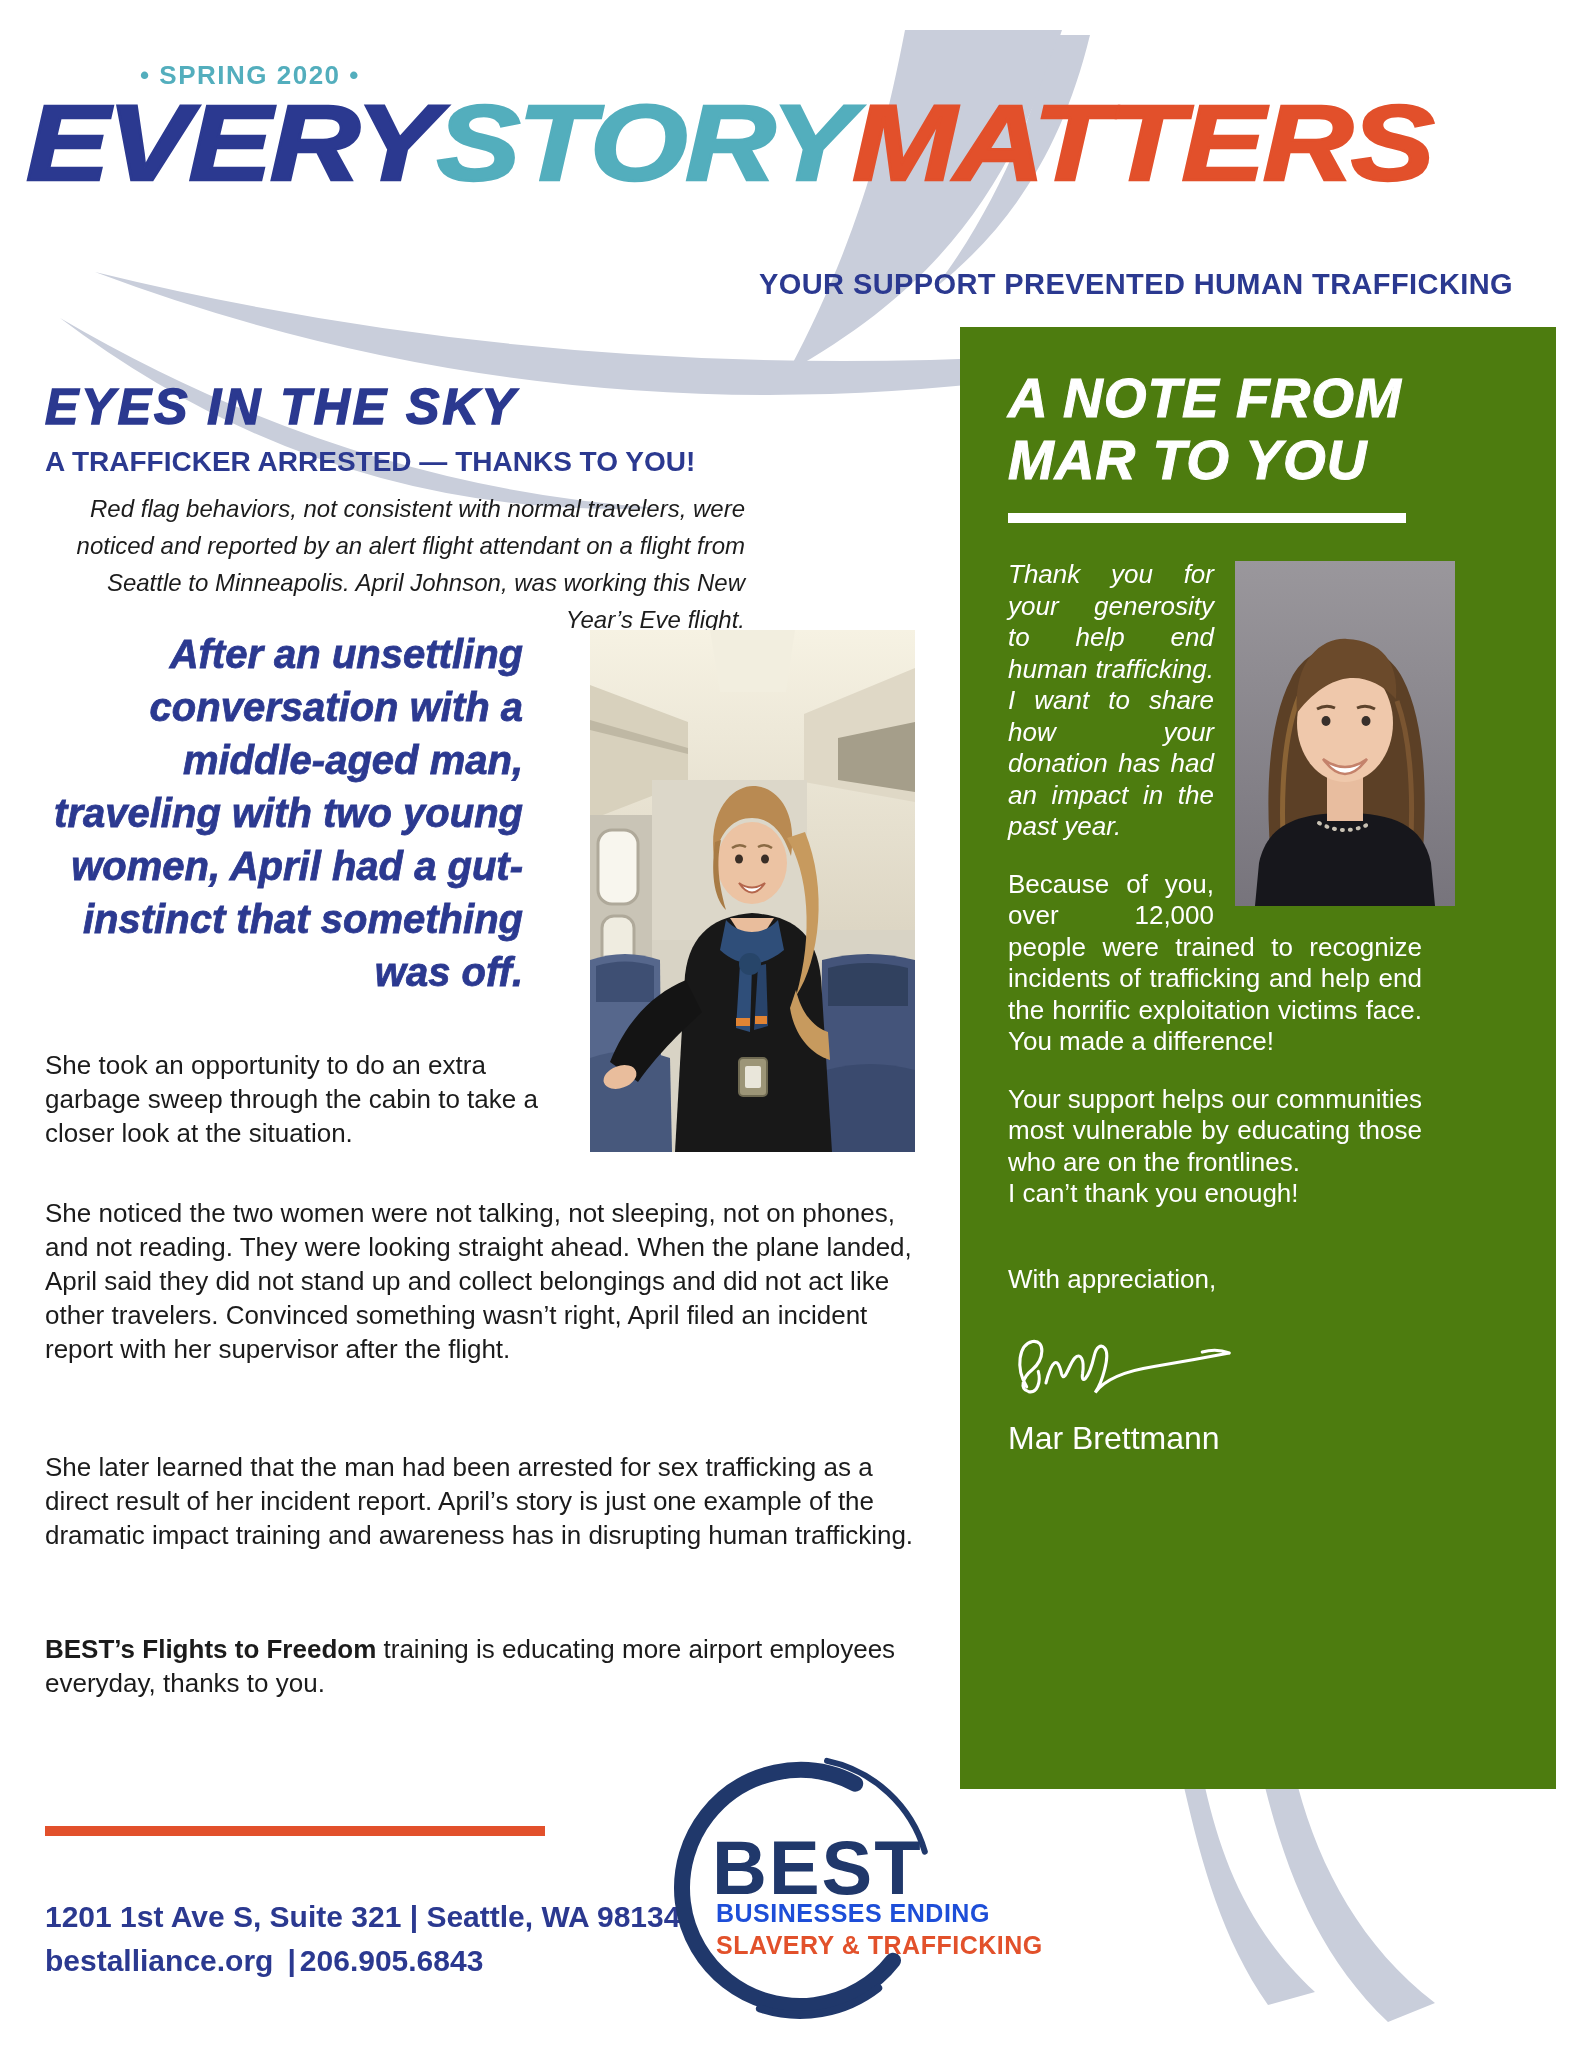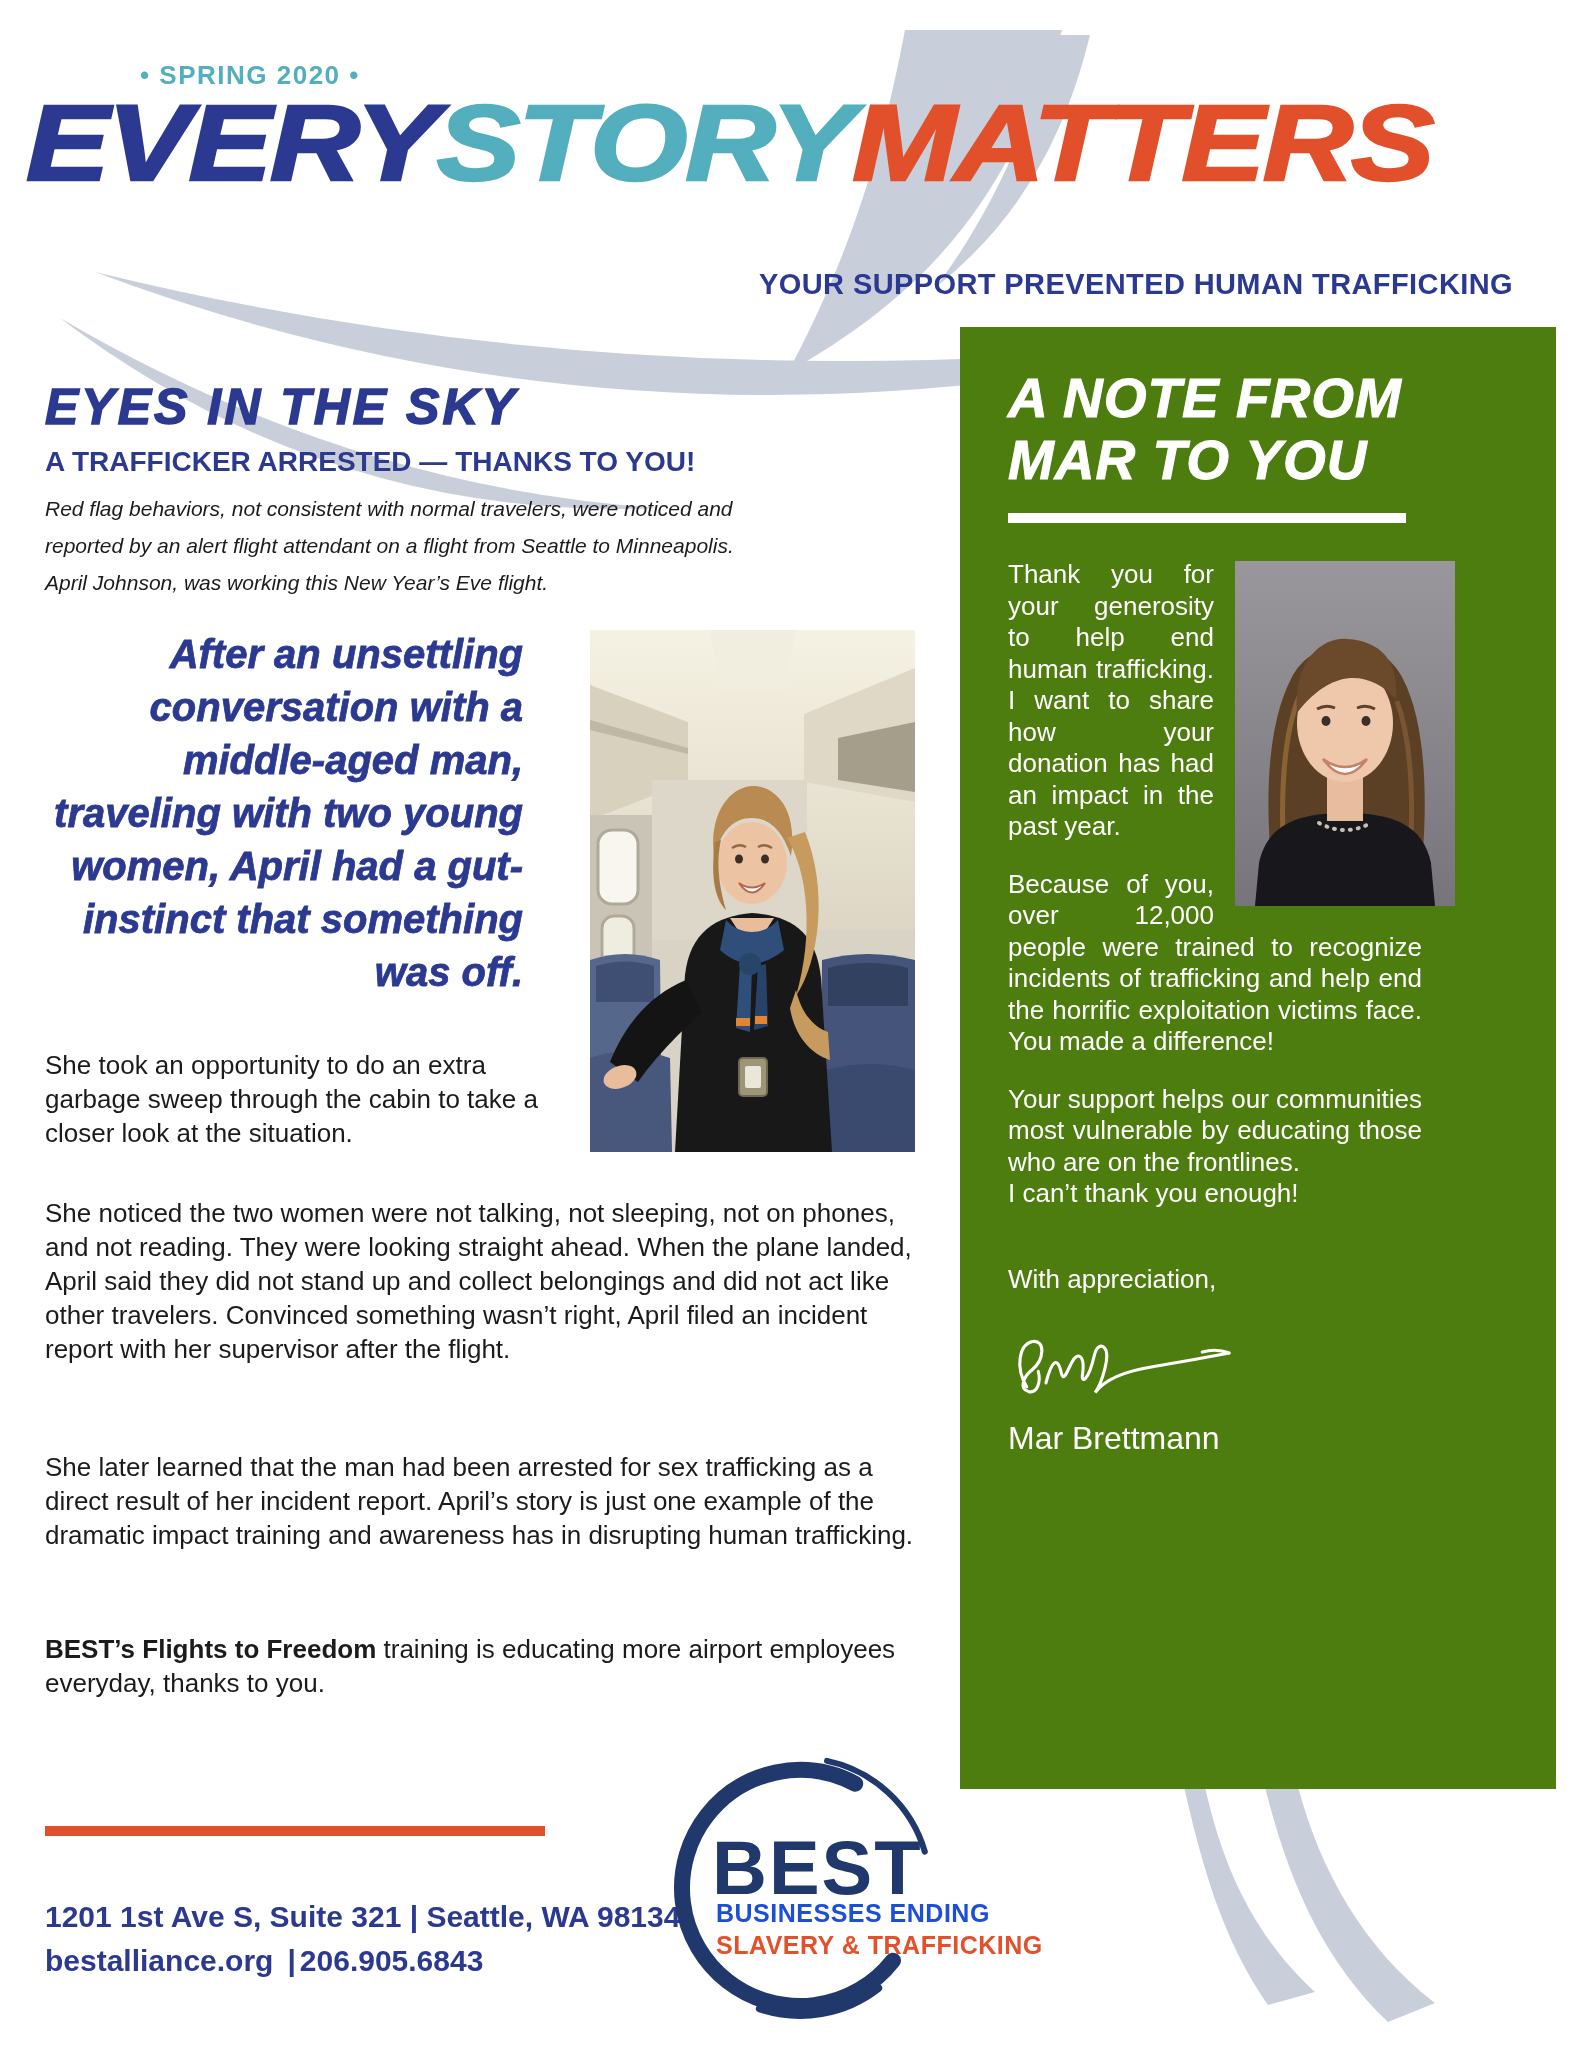--- a/index.html
+++ b/index.html
@@ -20,43 +20,43 @@
   .t-teal{color:#53AEBD;}
   .t-orange{color:#E2502B;}
   .masthead-sub{position:absolute;left:700px;top:228px;width:813px;text-align:right;
          font-size:29px;font-weight:bold;color:#2B3990;letter-spacing:0.4px;z-index:2;margin-top:40px;}
 
   
   .article-h1{position:absolute;left:45px;top:378px;margin:0;font-size:50px;font-weight:bold;
          font-style:italic;color:#2B3990;letter-spacing:3px;-webkit-text-stroke:1.5px;z-index:2;}
   .article-h2{position:absolute;left:45px;top:446px;margin:0;font-size:28px;font-weight:bold;
          color:#2B3990;z-index:2;}
-  .article-intro{position:absolute;left:45px;top:490px;width:700px;font-size:21px;font-style:italic;
-         line-height:37px;color:#1c1c1c;z-index:2;}
+  .article-intro{position:absolute;left:45px;top:490px;width:700px;font-size:24px;font-style:italic;
+         line-height:37px;color:#1c1c1c;z-index:2;text-align:right;}
   .pull-quote{position:absolute;left:45px;top:628px;width:478px;font-size:40px;font-weight:bold;
          font-style:italic;color:#2B3990;line-height:53px;text-align:right;
          -webkit-text-stroke:0.8px;z-index:2;}
   .cabin-photo{position:absolute;left:590px;top:630px;width:325px;height:522px;z-index:2;}
   .p-body{position:absolute;font-size:26px;line-height:34px;color:#1b1b1b;z-index:2;}
   .p0{left:45px;top:1048px;width:520px;}
   .p1{left:45px;top:1196px;width:880px;}
   .p2{left:45px;top:1450px;width:880px;}
   .p-closing{left:45px;top:1632px;width:880px;}
   .b{font-weight:bold;}
 
   
   .note-box{position:absolute;left:960px;top:327px;width:596px;height:1462px;
          background:#4d7c0f;z-index:1;}
   .note-title{position:absolute;left:48px;top:40px;margin:0;font-size:55px;line-height:62px;
          font-weight:bold;font-style:italic;color:#fff;-webkit-text-stroke:1px;letter-spacing:1px;}
   .note-bar{position:absolute;left:48px;top:186px;width:398px;height:10px;background:#fff;}
   .note-body{position:absolute;left:48px;top:232px;width:414px;font-size:26px;line-height:31.5px;
          color:#fff;text-align:justify;}
   .note-body p{margin:0 0 26px 0;}
-  .note-ital{}
+  .note-ital{font-style:italic;}
   .mar-photo{float:right;width:222px;height:345px;margin:2px -34px 16px 20px;}
   .valediction{margin-top:54px !important;text-align:left !important;}
   .signature{width:238px;height:82px;margin:6px 0 4px 0;}
   .signer-name{font-size:32px;line-height:34px;text-align:left !important;margin:0 !important;}
   .signer-role{font-size:28px;line-height:34px;font-weight:bold;font-style:italic;
          text-align:left !important;margin:0 !important;}
 
   
   .footer-rule{position:absolute;left:45px;top:1826px;width:500px;height:10px;background:#E2502B;z-index:2;}
   .footer-address{position:absolute;left:45px;top:1900px;font-size:30px;font-weight:bold;

